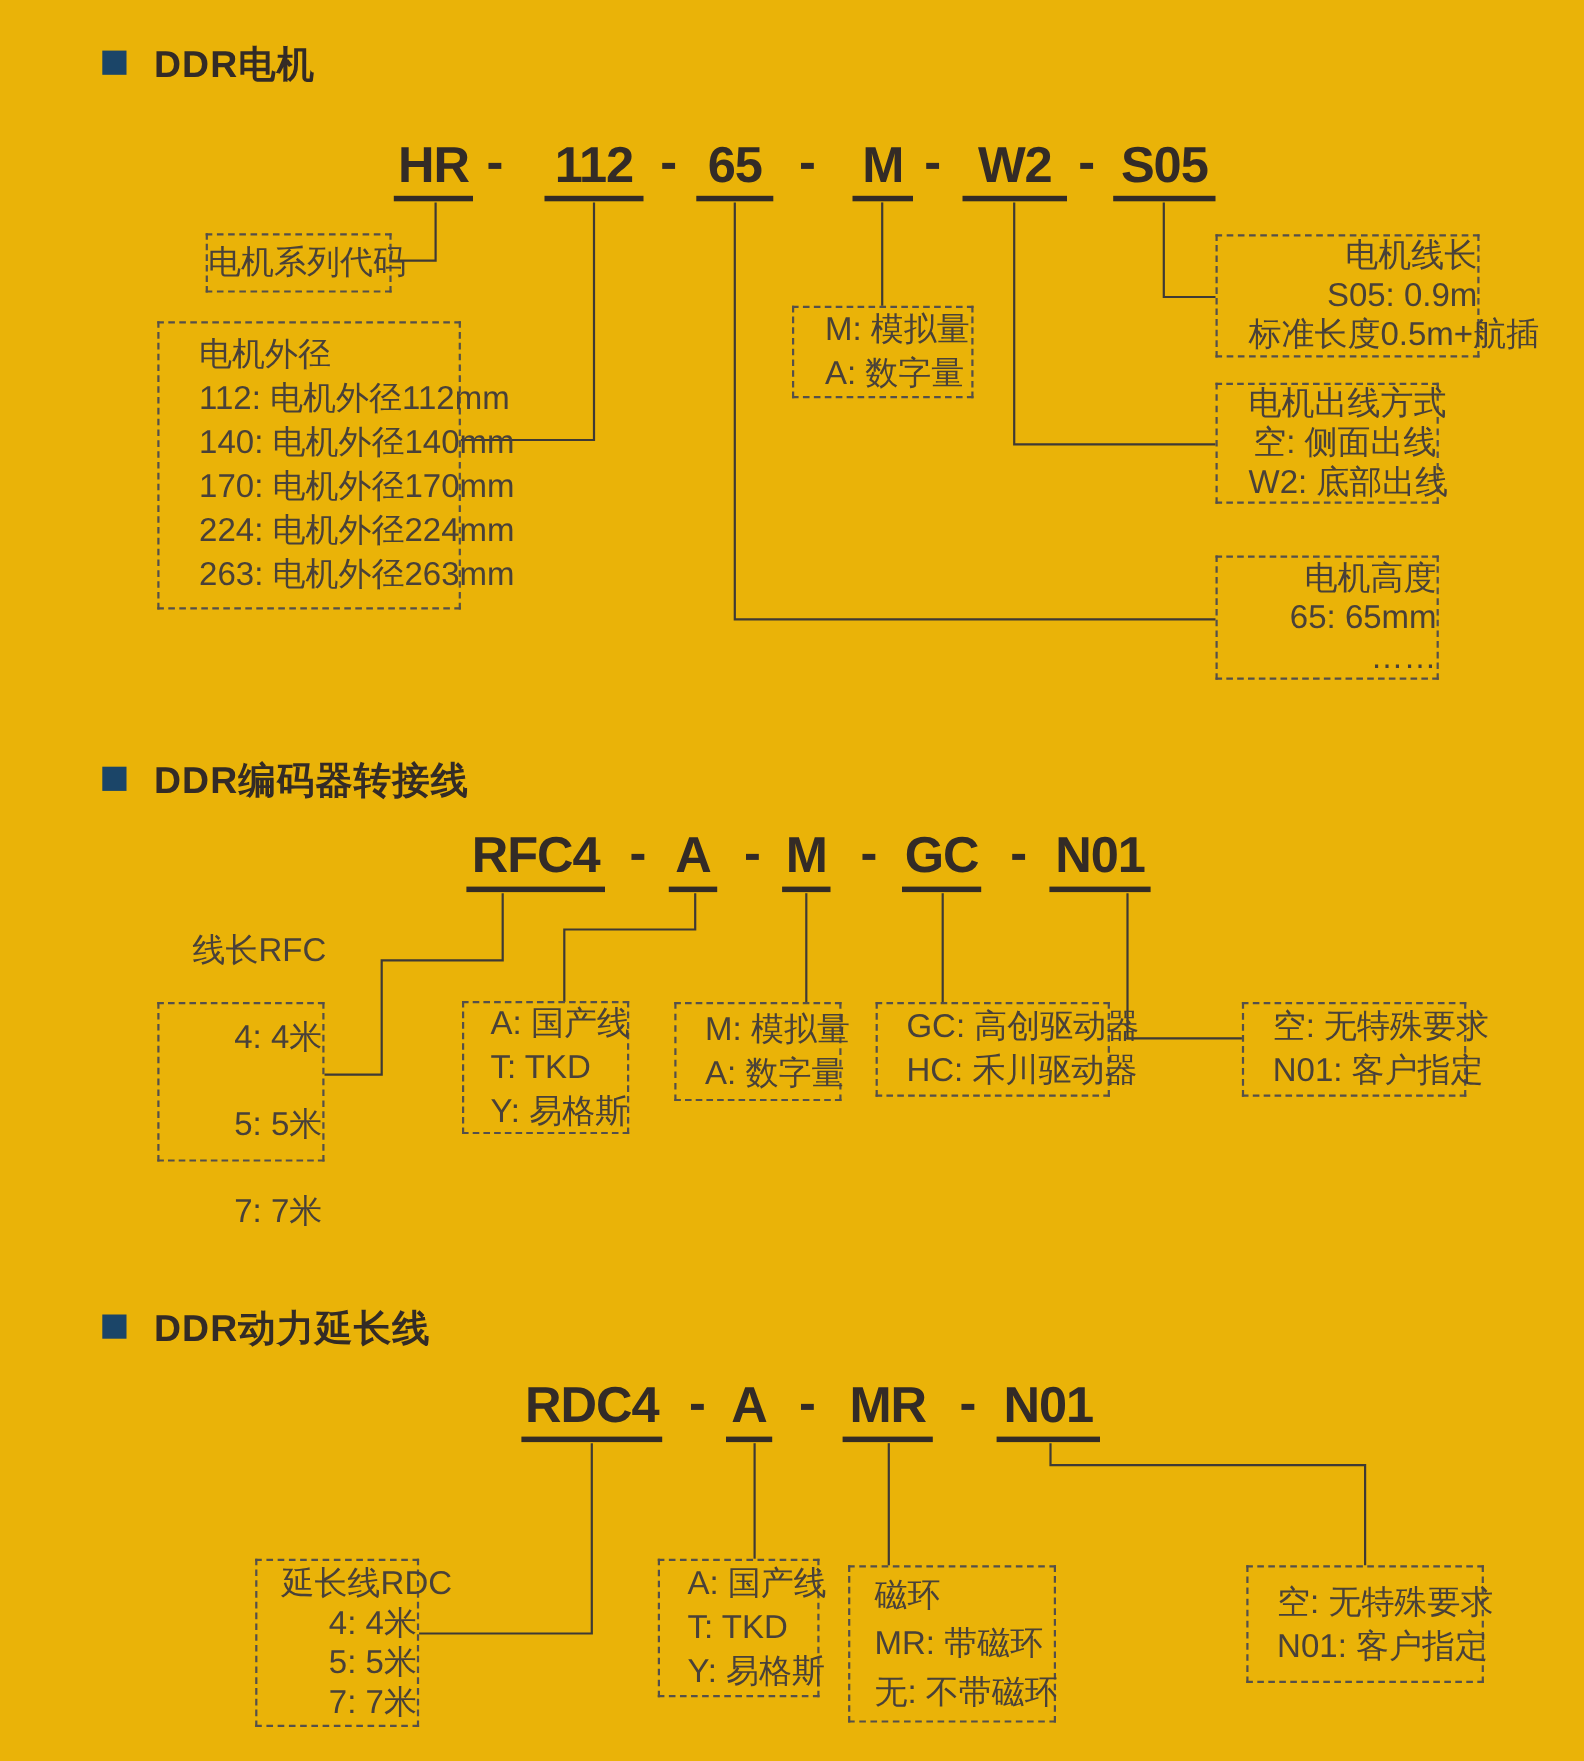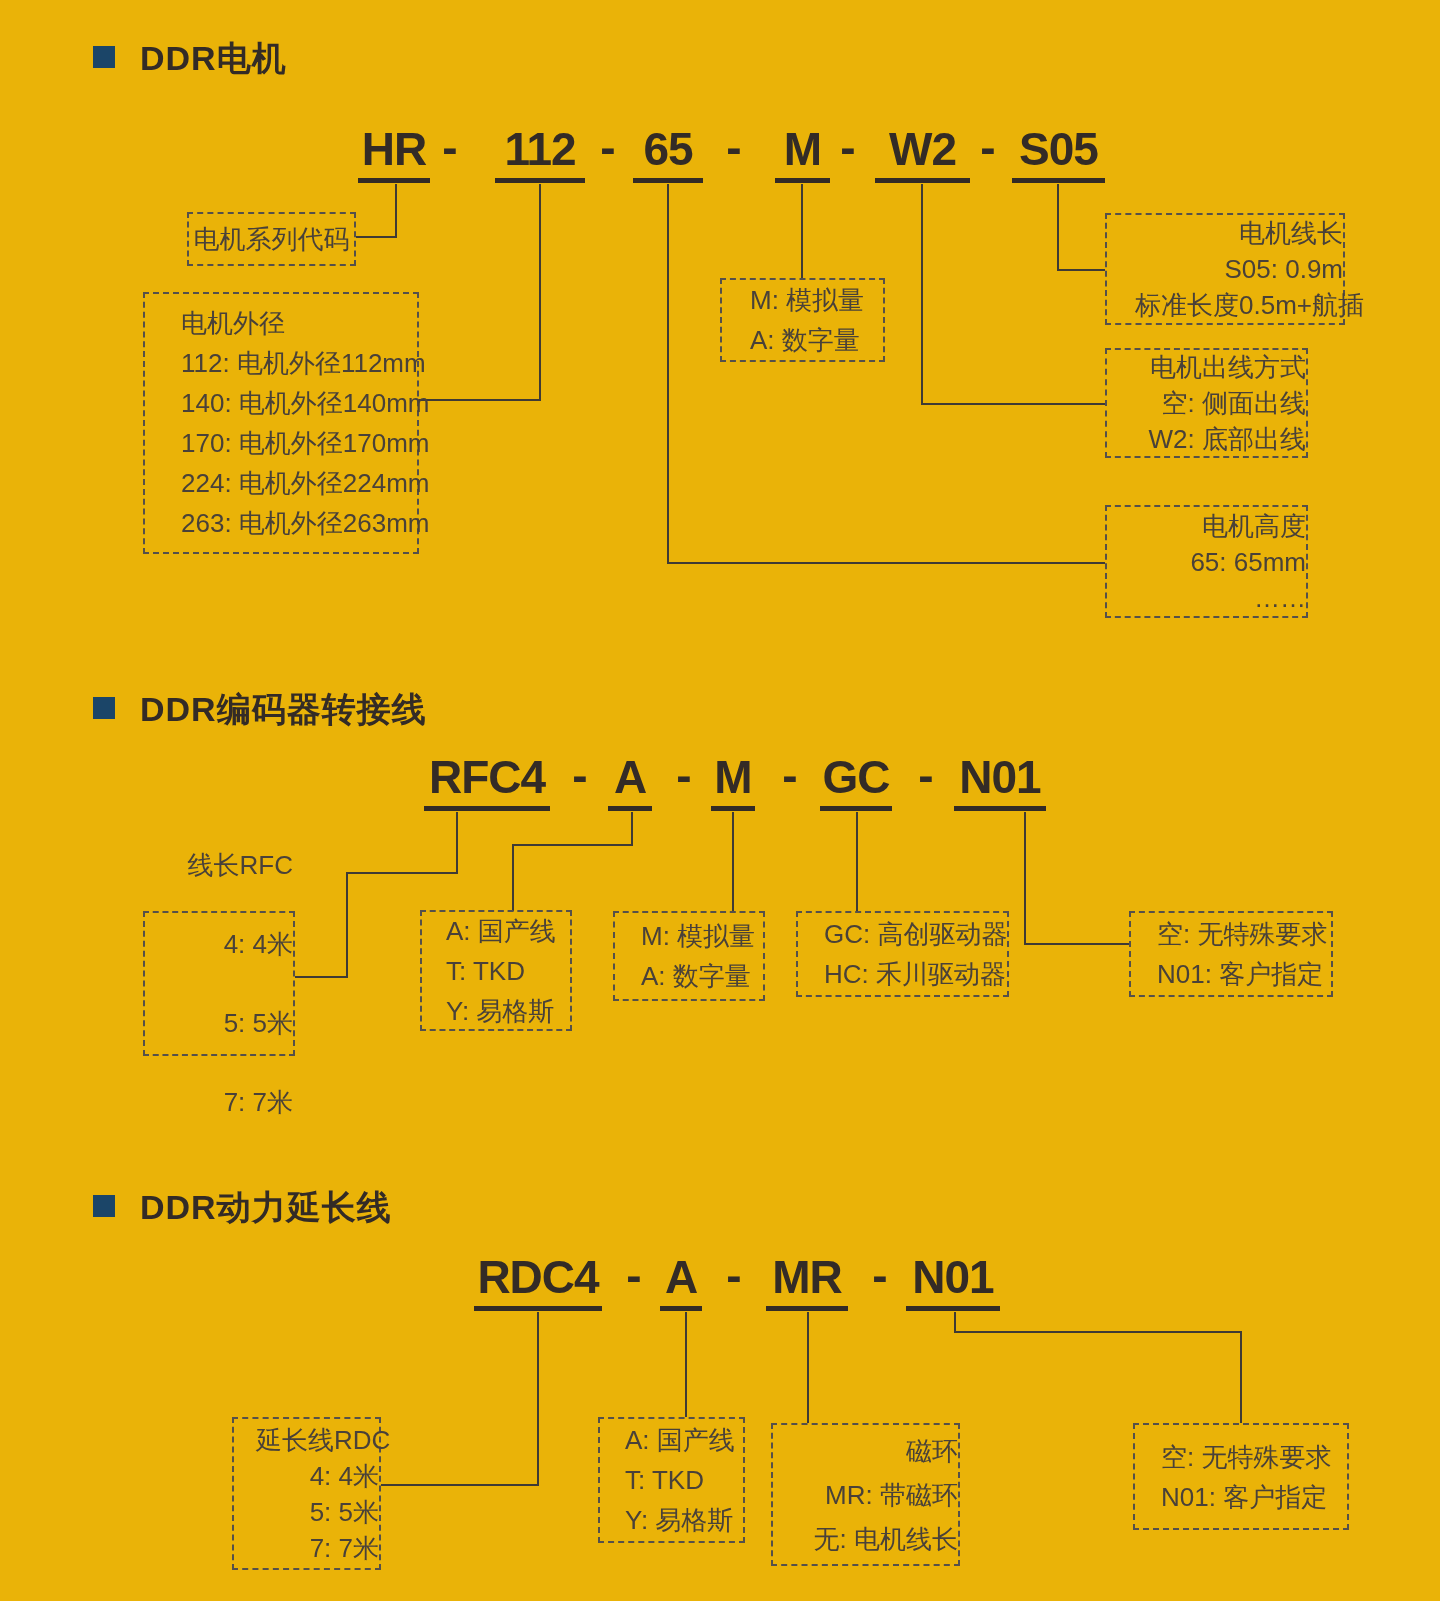--- a/index.html
+++ b/index.html
@@ -34,25 +34,25 @@
   .code-dash {
     position:absolute; height:58px; width:24px;
     font-size:46px; font-weight:bold; color:#332b26;
     line-height:54px; text-align:center;
   }
   
   .dbox {
     position:absolute; box-sizing:border-box;
     border:2px dashed #55504a;
     display:flex; flex-direction:column; justify-content:center;
-    font-size:26px; color:#494139; line-height:40px;
+    font-size:30px; color:#494139; line-height:40px;
     white-space:nowrap;
   }
   .dbox.lh36 { line-height:36px;text-align:right; }
-  .dbox.lh44 { line-height:44px;align-items:flex-end; }
+  .dbox.lh44 { line-height:44px; }
   .dbox.center { text-align:center; }
   .conn {
     position:absolute; left:0; top:0;
     pointer-events:none;
   }
 </style>
 </head>
 <body>
 
 <div class="page">
@@ -203,21 +203,21 @@
 
     <div class="dbox" style="left:598px; top:1417px; width:147px; height:126px; padding-left:25px;">
       <div>A: 国产线</div>
       <div>T: TKD</div>
       <div>Y: 易格斯</div>
     </div>
 
     <div class="dbox lh44" style="left:771px; top:1423px; width:189px; height:143px; padding-left:22px;">
       <div>磁环</div>
       <div>MR: 带磁环</div>
-      <div>无: 电机线长</div>
+      <div>无: 不带磁环</div>
     </div>
 
     <div class="dbox" style="left:1133px; top:1423px; width:216px; height:107px; padding-left:26px;">
       <div>空: 无特殊要求</div>
       <div>N01: 客户指定</div>
     </div>
   </div>
 
 </div>
 

